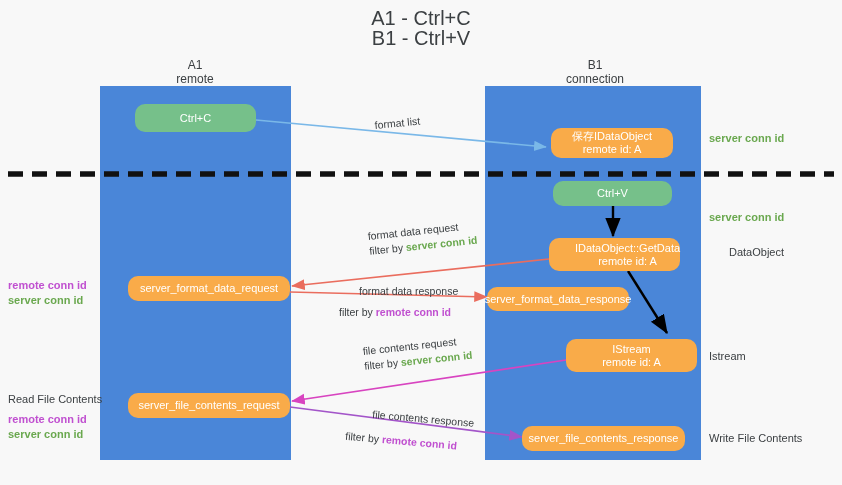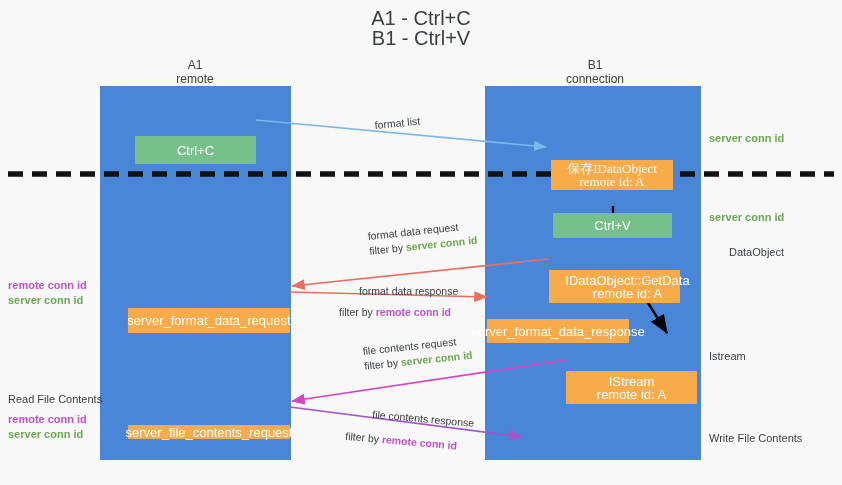--- a/index.html
+++ b/index.html
@@ -48,26 +48,25 @@
   }
 
   .node {
     position: absolute;
     box-sizing: border-box;
     display: flex;
     flex-direction: column;
     align-items: center;
     justify-content: center;
     color: #ffffff;
-    font-size: 13px;
+    font-size: 11px;
     line-height: 13px;
     text-align: center;
-    border-radius: 1px;
+    border-radius: 10px;
     white-space: nowrap;
-    margin-top: 32px;
   }
   .node.green { background: #76c08a; }
   .node.orange { background: #f9ab49; }
 
   .edge-label {
     position: absolute;
     font-size: 10.5px;
     color: #3c4043;
     line-height: 15px;
     white-space: nowrap;
@@ -143,21 +142,21 @@
 
     <line x1="566" y1="360" x2="292" y2="401" stroke="#d844c0" stroke-width="1.7" marker-end="url(#ah-magenta)"></line>
 
     <line x1="290" y1="407" x2="522" y2="437" stroke="#a355c9" stroke-width="1.7" marker-end="url(#ah-purple)"></line>
   </svg>
 
   <div class="node green" style="left:135px; top:104px; width:121px; height:28px;">
     <span>Ctrl+C</span>
   </div>
 
-  <div class="node orange" style="left:551px; top:128px; width:122px; height:30px;font-family:Liberation Serif, serif;">
+  <div class="node orange" style="left:551px; top:128px; width:122px; height:30px;">
     <span>保存IDataObject</span>
     <span>remote id: A</span>
   </div>
 
   <div class="node green" style="left:553px; top:181px; width:119px; height:25px;">
     <span>Ctrl+V</span>
   </div>
 
   <div class="node orange" style="left:549px; top:238px; width:131px; height:33px;padding-left:26px;">
     <span>IDataObject::GetData</span>
@@ -170,24 +169,27 @@
   </div>
 
   <div class="node orange" style="left:128px; top:276px; width:162px; height:25px;">
     <span>server_format_data_request</span>
   </div>
 
   <div class="node orange" style="left:487px; top:287px; width:142px; height:24px;">
     <span>server_format_data_response</span>
   </div>
 
-  <div class="node orange" style="left:128px; top:393px; width:162px; height:14px;">
+  <div class="node orange" style="left:128px; top:393px; width:162px; height:25px;">
     <span>server_file_contents_request</span>
   </div>
 
+  <div class="node orange" style="left:522px; top:426px; width:163px; height:25px;">
+    <span>server_file_contents_response</span>
+  </div>
 
   <div class="edge-label rot" style="left:374px; top:118px; transform: rotate(-5.5deg);">
     <span>format list</span>
   </div>
 
   <div class="edge-label rot" style="left:367px; top:229px; transform: rotate(-6deg);">
     <div>format data request</div>
     <div><span class="kw-plain">filter by </span><span class="kw-server">server conn id</span></div>
   </div>
 

